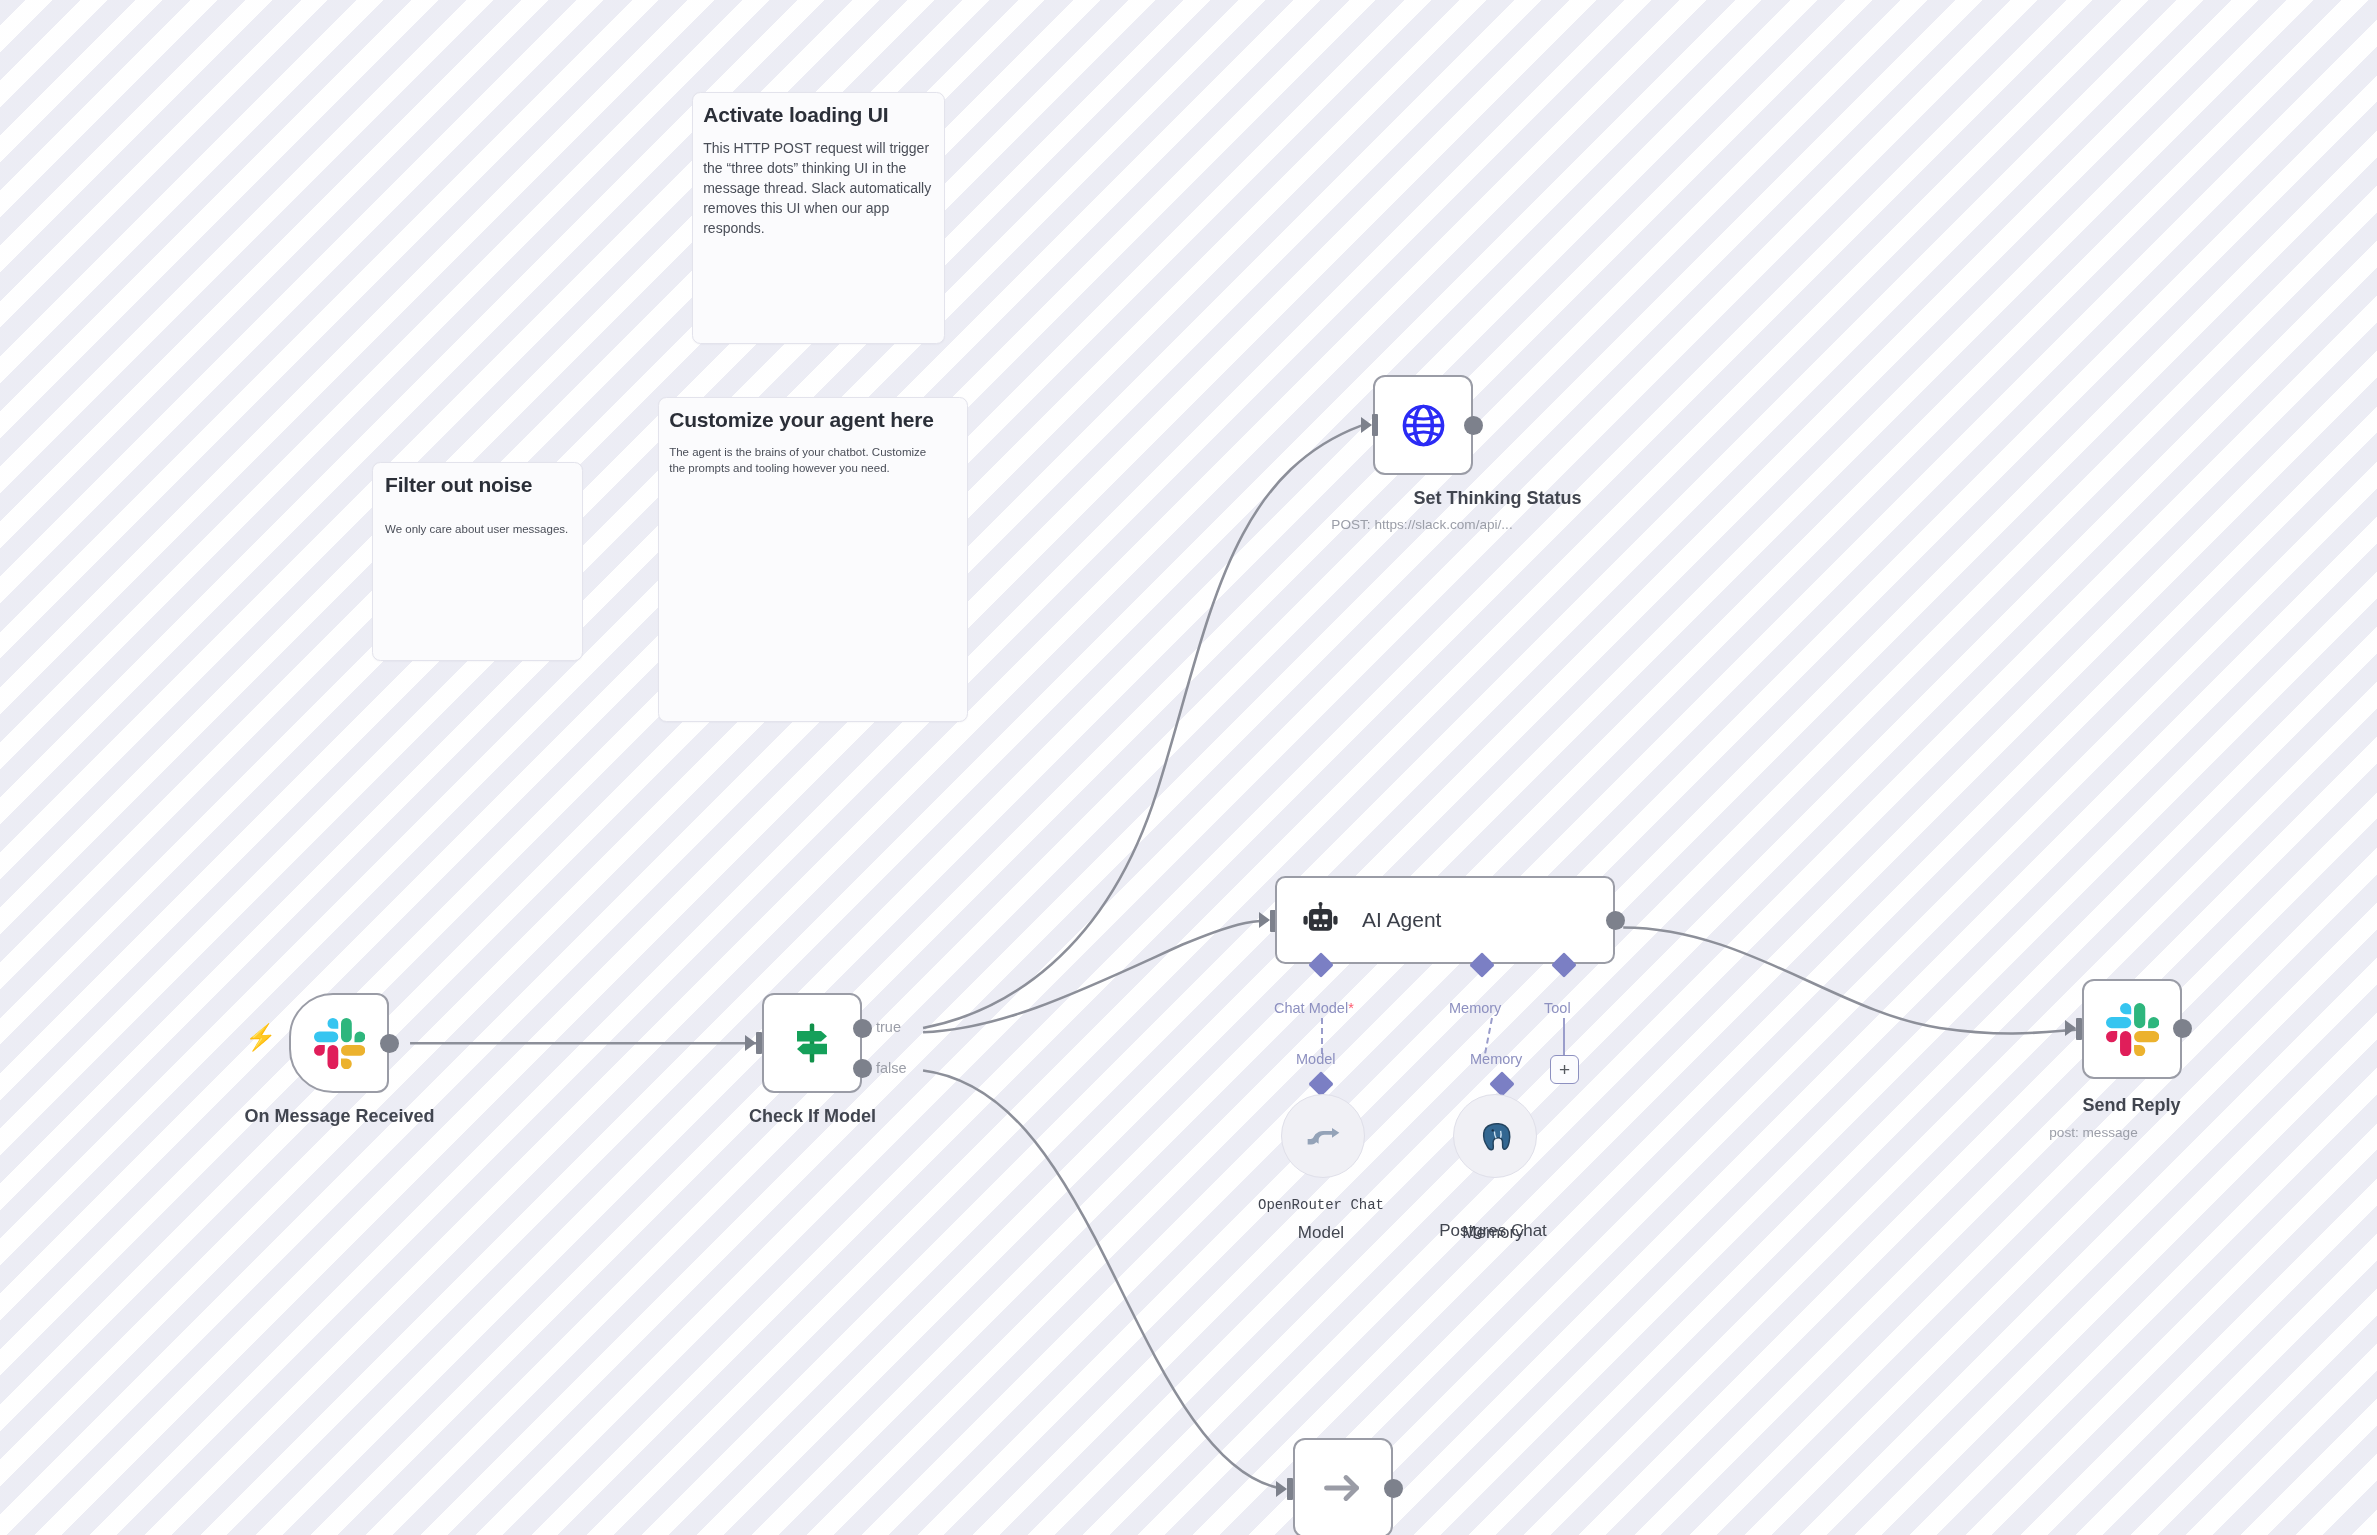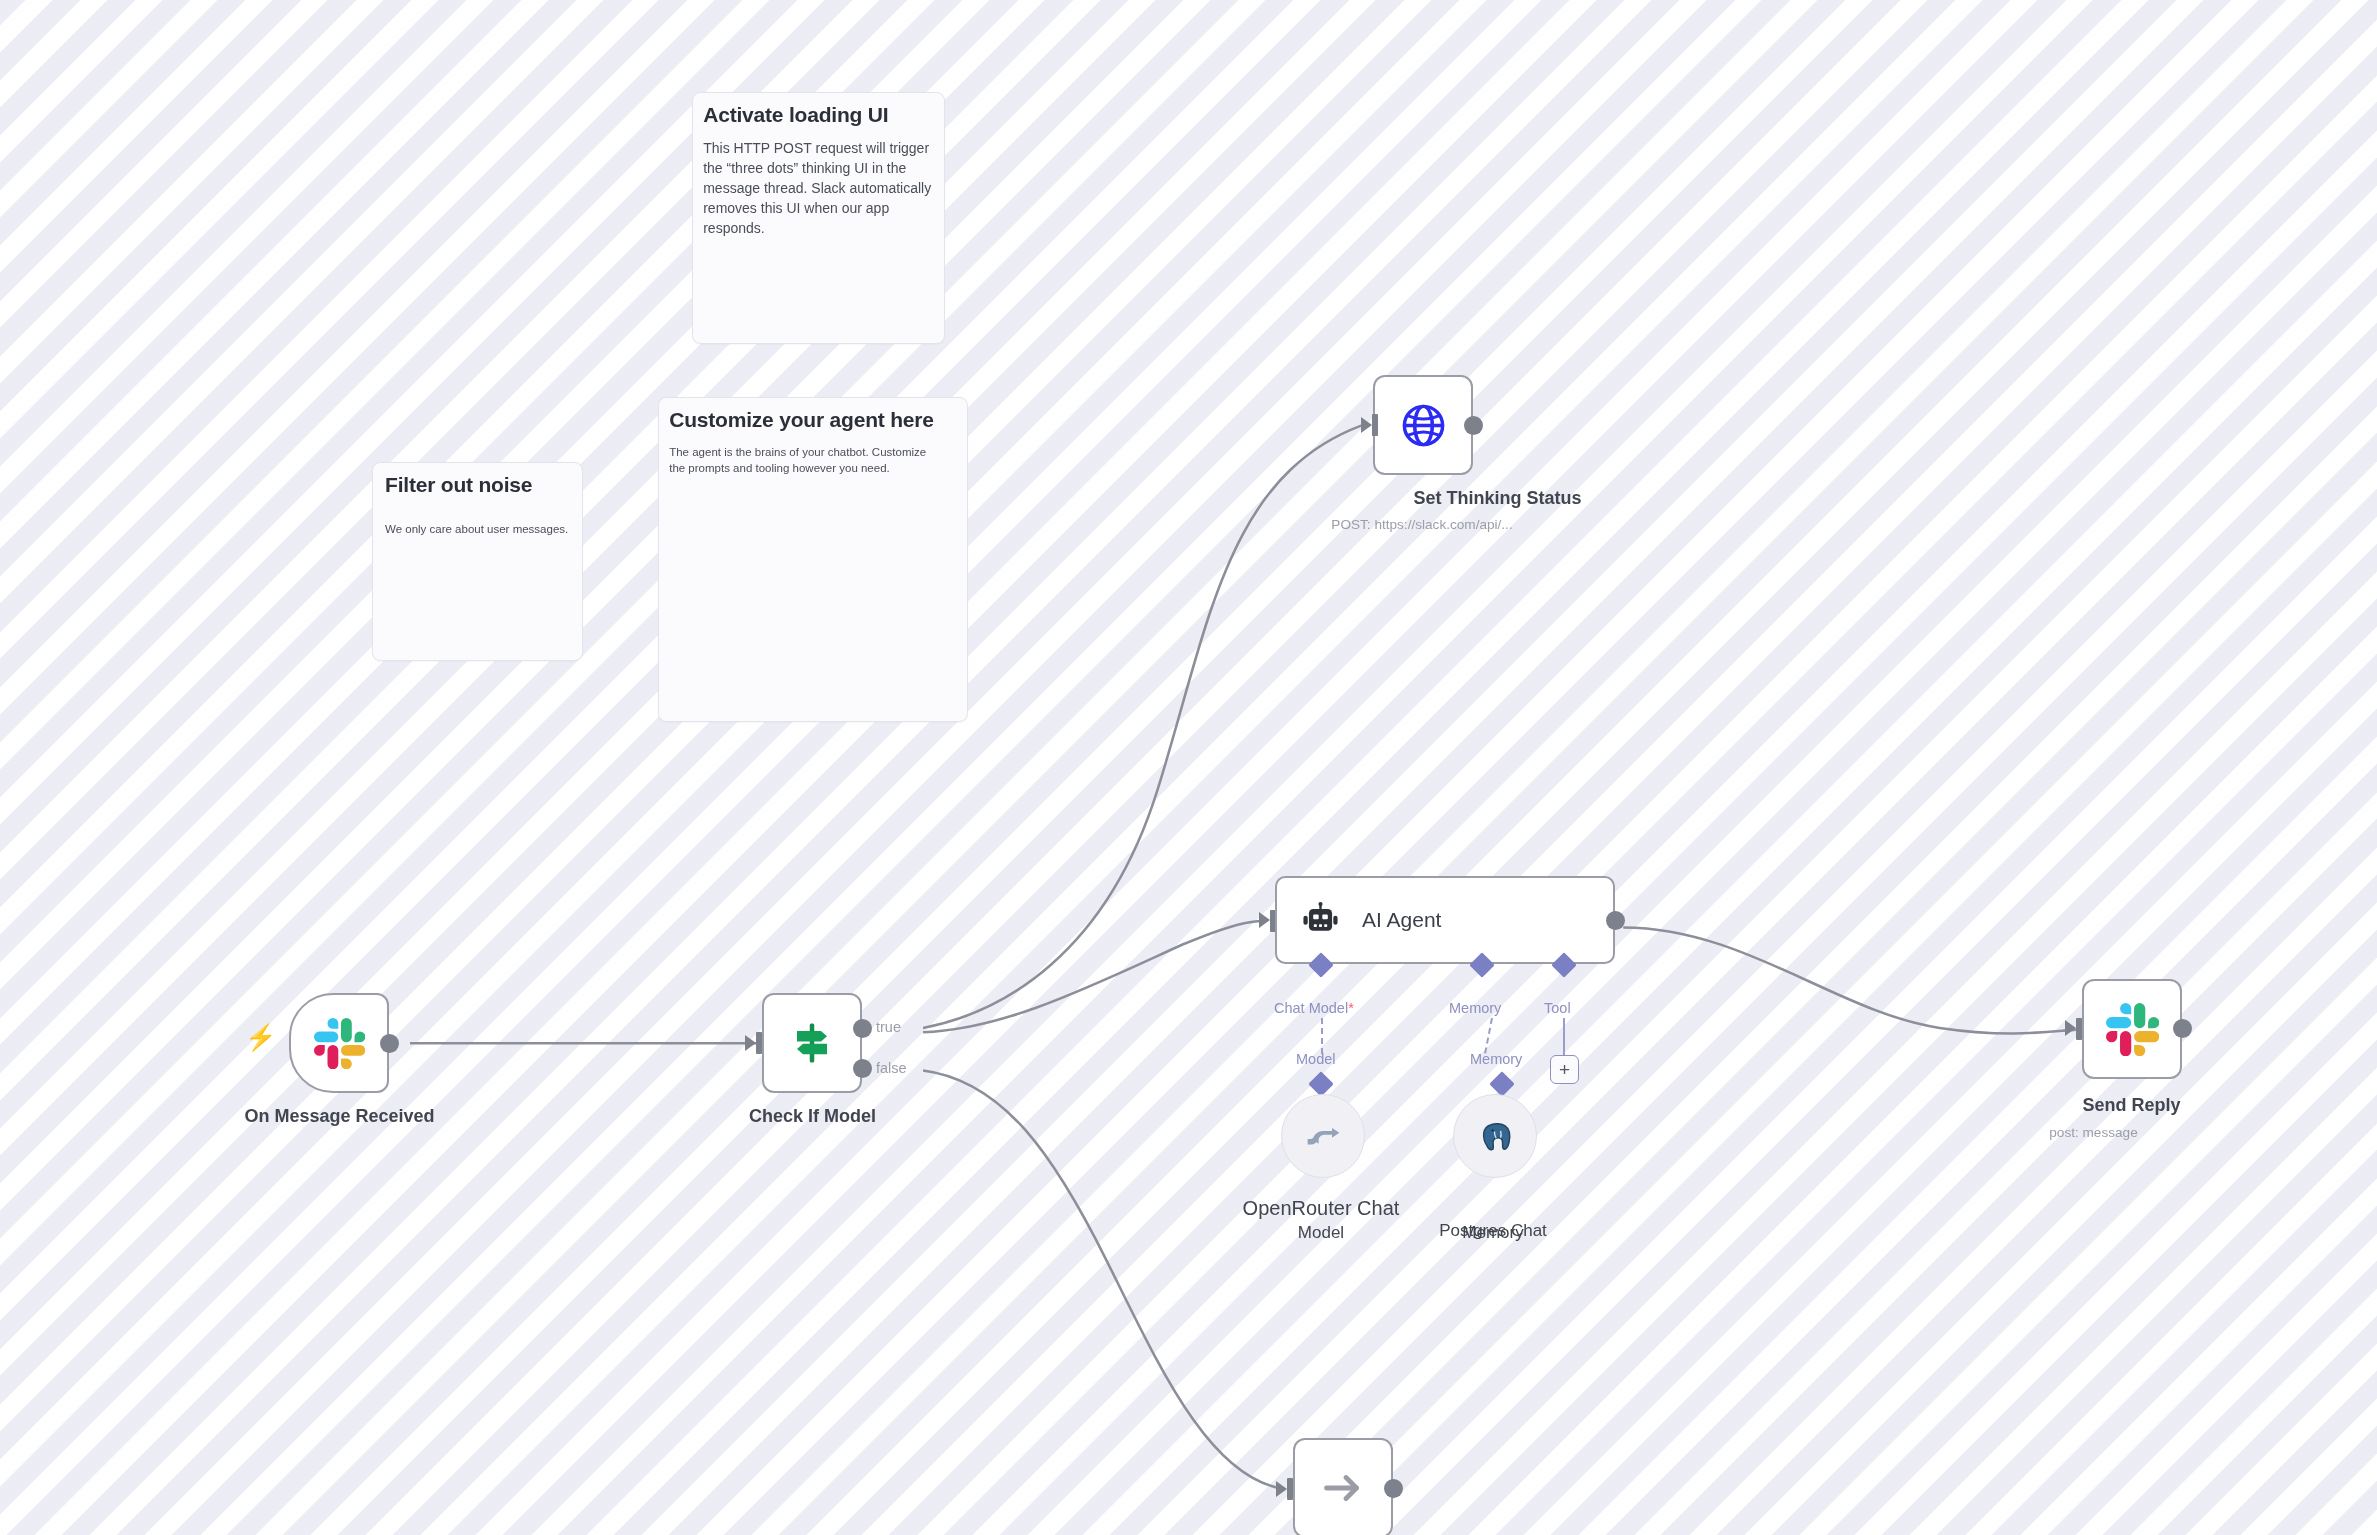--- a/index.html
+++ b/index.html
@@ -307,21 +307,21 @@
   <div class="conn-label" style="left:1544px; top:1000px;">Tool</div>
   <div class="solidline" style="left:1563px; top:1018px; height:43px;"></div>
   <div class="plus-btn" style="left:1550px; top:1055px;">+</div>
 
   <div class="subnode" style="left:1281px; top:1094px;">
     <svg width="39" height="39" viewBox="0 0 64 64">
       <path d="M46 18 l12 8 -12 8 v-5 H34 a10 10 0 0 0 -9 5 l-3 5 a12 12 0 0 1 -11 6 H6 v-9 h5 a5 5 0 0 0 4.5 -2.6 l3 -5 A19 19 0 0 1 34 23 h12 z" fill="#94a3b8"></path>
       <path d="M24 30 l-10 7 10 7 z" fill="#94a3b8"></path>
     </svg>
   </div>
-  <div class="node-label" style="left:1219px; top:1197px; width:204px; font-weight:400; font-size:20px;">OpenRouter Chat</div>
+  <div class="node-label" style="left:1219px; top:1197px; width:204px; font-weight:400; font-size:14px;font-family:Liberation Mono, monospace;">OpenRouter Chat</div>
   <div class="node-label" style="left:1219px; top:1223px; width:204px; font-weight:400; font-size:17px;">Model</div>
 
   <div class="subnode" style="left:1453px; top:1094px;">
     <svg width="36" height="36" viewBox="0 0 64 64">
       <path d="M50 14 c-6 -4 -17 -5 -25 -2 c-7 2 -12 7 -13 15 c-1 8 2 17 6 23 c2 4 6 7 9 6 c2 0 2 -3 2 -5 c0 -3 -1 -7 0 -10 c1 -4 5 -6 9 -6 c3 0 6 2 7 5 c1 4 0 9 1 13 c1 2 3 3 5 2 c3 -2 5 -7 6 -12 c2 -10 2 -23 -7 -29 z" fill="#336791" stroke="#24445f" stroke-width="2.6" stroke-linejoin="round"></path>
       <path d="M31 24 c0 4 1 9 3 12" fill="none" stroke="#cfe3f2" stroke-width="2.4"></path>
       <path d="M42 23 c1 4 1 9 0 12" fill="none" stroke="#cfe3f2" stroke-width="2.4"></path>
       <circle cx="28" cy="22" r="2.1" fill="#1b3147"></circle>
     </svg>
   </div>

